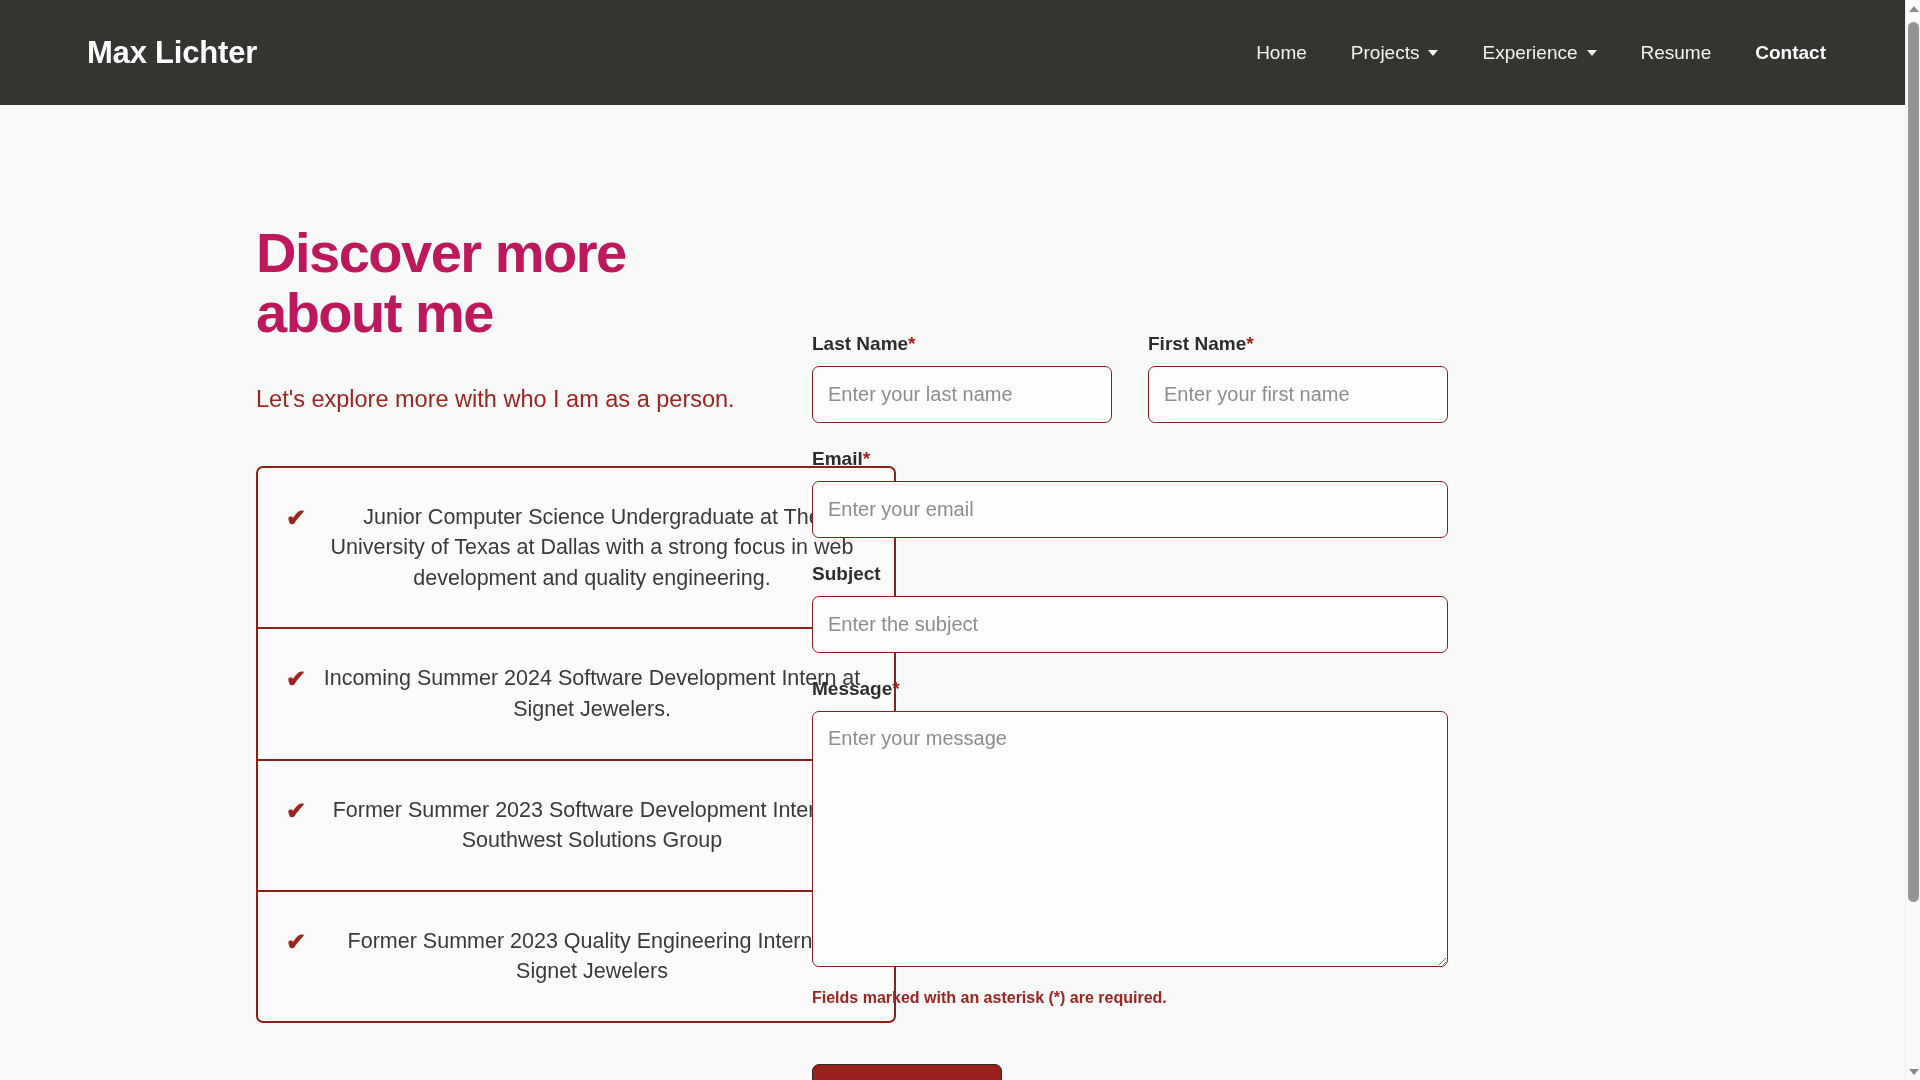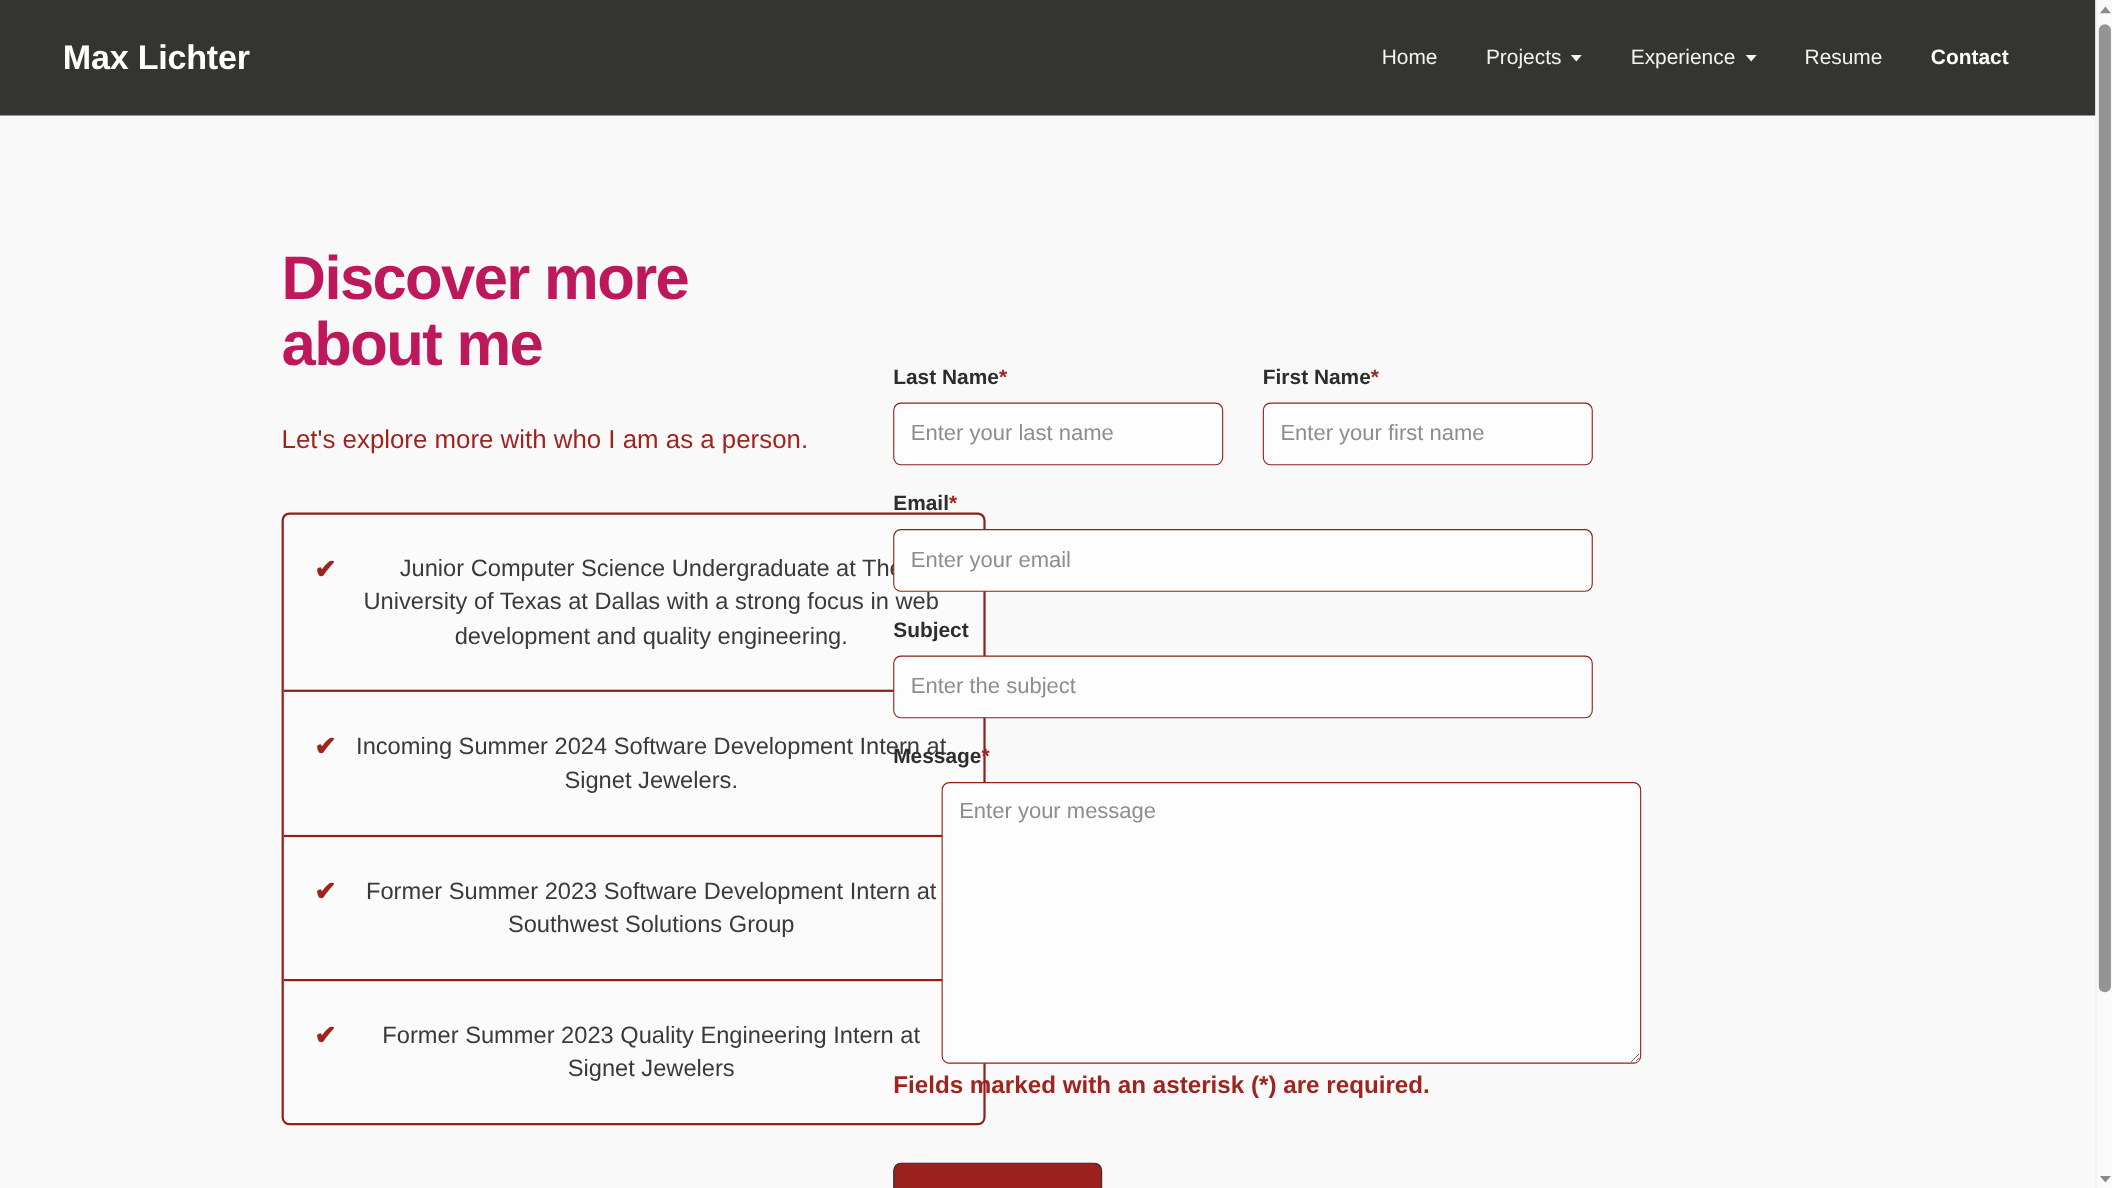--- a/index.html
+++ b/index.html
@@ -11,21 +11,21 @@
     font-family: "Liberation Sans", sans-serif;
   }
 
   
   .navbar {
     height: 105px;
     background: #343430;
     display: flex;
     align-items: center;
     justify-content: space-between;
-    padding: 0 57px 0 57px;
+    padding: 0 57px 0 87px;
     width: 1905px;
   }
   .brand {
     color: #ffffff;
     font-size: 31px;
     font-weight: bold;
     letter-spacing: -0.2px;
     white-space: nowrap;
   }
   .nav-links {
@@ -150,28 +150,27 @@
     border: 1.6px solid #8f2018;
     border-radius: 7px;
     background: #fdfdfd;
     font-size: 20px;
     font-family: "Liberation Sans", sans-serif;
     color: #333;
     padding: 15px 15px;
     outline: none;
     resize: vertical;
     display: block;
-    margin-left: 44px;
   }
   .ftextarea::placeholder { color: #8d8d8d; }
   .note {
     color: #9e2420;
-    font-size: 22px;
-    font-weight: bold;
-    margin-top: 7px;
+    font-size: 16px;
+    font-weight: bold;
+    margin-top: 22px;
   }
   .submit-btn {
     margin-top: 32px;
     width: 190px;
     height: 64px;
     background: #9b211c;
     color: #ffffff;
     border: 1.5px solid #2b2b29;
     border-radius: 7px;
     font-size: 21px;

